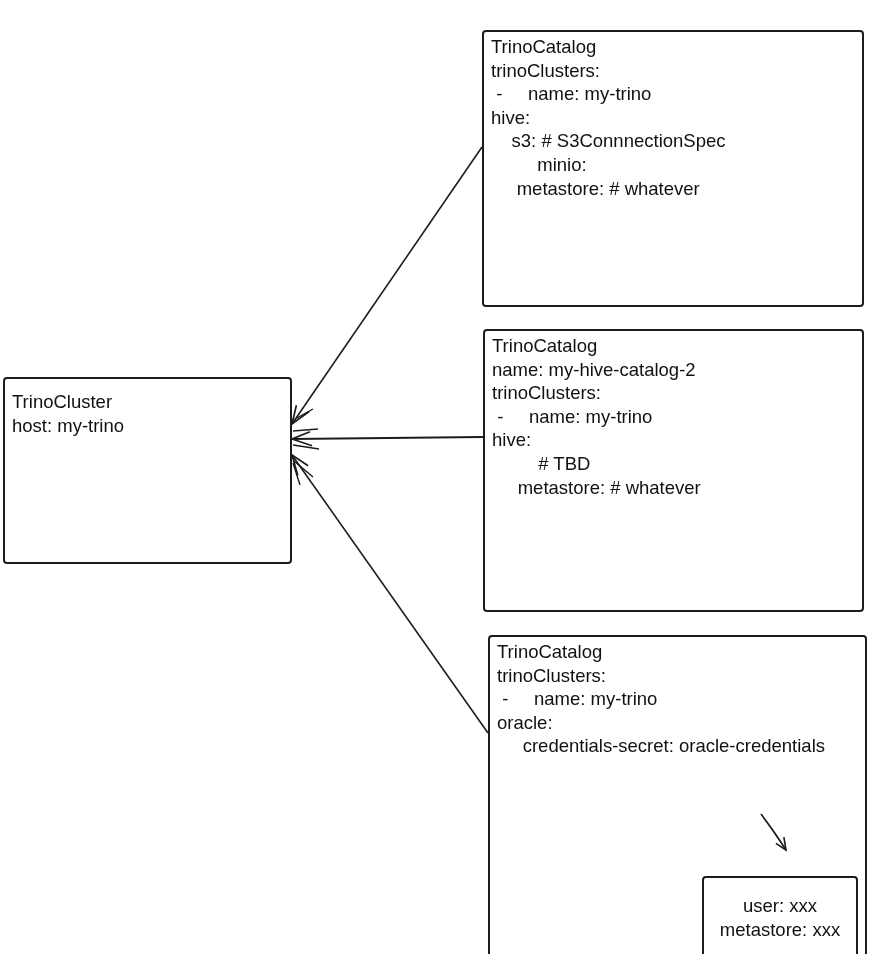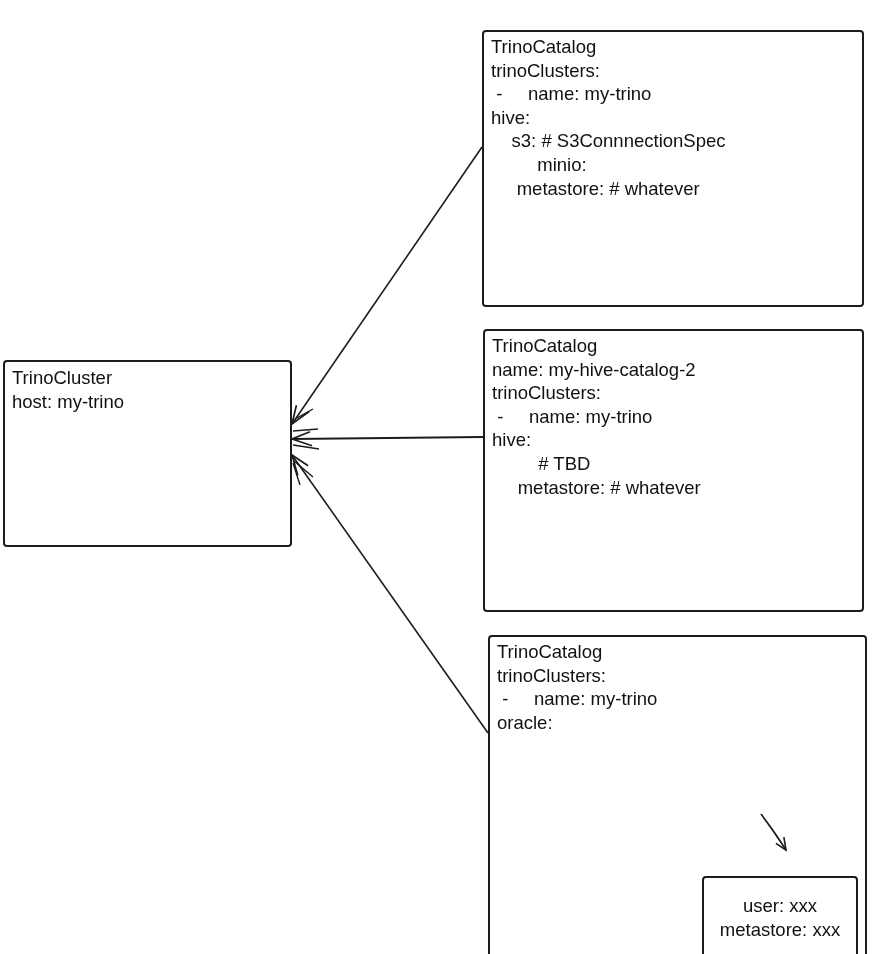--- a/index.html
+++ b/index.html
@@ -21,21 +21,21 @@
     border: 2px solid #1c1c1c;
     border-radius: 4px;
     background: #ffffff;
     margin-top: 24px;
   }
   .tline {
     white-space: pre;
     font-size: 18.5px;
     line-height: 23.6px;
   }
-  .cluster-node   { left: 3px;   top: 336px; width: 289px; height: 187px; padding: 4px 7px; }
+  .cluster-node   { left: 3px;   top: 353px; width: 289px; height: 187px; padding: 11px 7px; }
   .catalog1-node  { left: 482px; top: 6px;   width: 382px; height: 277px; padding: 3px 7px; }
   .catalog2-node  { left: 483px; top: 305px; width: 381px; height: 283px; padding: 3px 7px; }
   .catalog3-node  { left: 488px; top: 611px; width: 379px; height: 336px; padding: 3px 7px; }
   .cred-node      { left: 702px; top: 852px; width: 156px; height: 82px;  padding-top: 16px; text-align: center; }
   .connector-layer {
     position: absolute;
     left: 0; top: 0;
     width: 872px;
     height: 954px;
     pointer-events: none;
@@ -68,20 +68,21 @@
   <div class="tline">hive:</div>
   <div class="tline">         # TBD</div>
   <div class="tline">     metastore: # whatever</div>
 </div>
 
 <div class="node catalog3-node">
   <div class="tline">TrinoCatalog</div>
   <div class="tline">trinoClusters:</div>
   <div class="tline"> -     name: my-trino</div>
   <div class="tline">oracle:</div>
+  <div class="tline">     credentials-secret: oracle-credentials</div>
 </div>
 
 <div class="node cred-node">
   <div class="tline">user: xxx</div>
   <div class="tline">metastore: xxx</div>
 </div>
 
 <svg class="connector-layer" viewBox="0 0 872 954" xmlns="http://www.w3.org/2000/svg">
   <defs>
     <marker id="arrowhead" markerUnits="userSpaceOnUse" markerWidth="30" markerHeight="22" refX="22" refY="8" orient="auto" overflow="visible">

